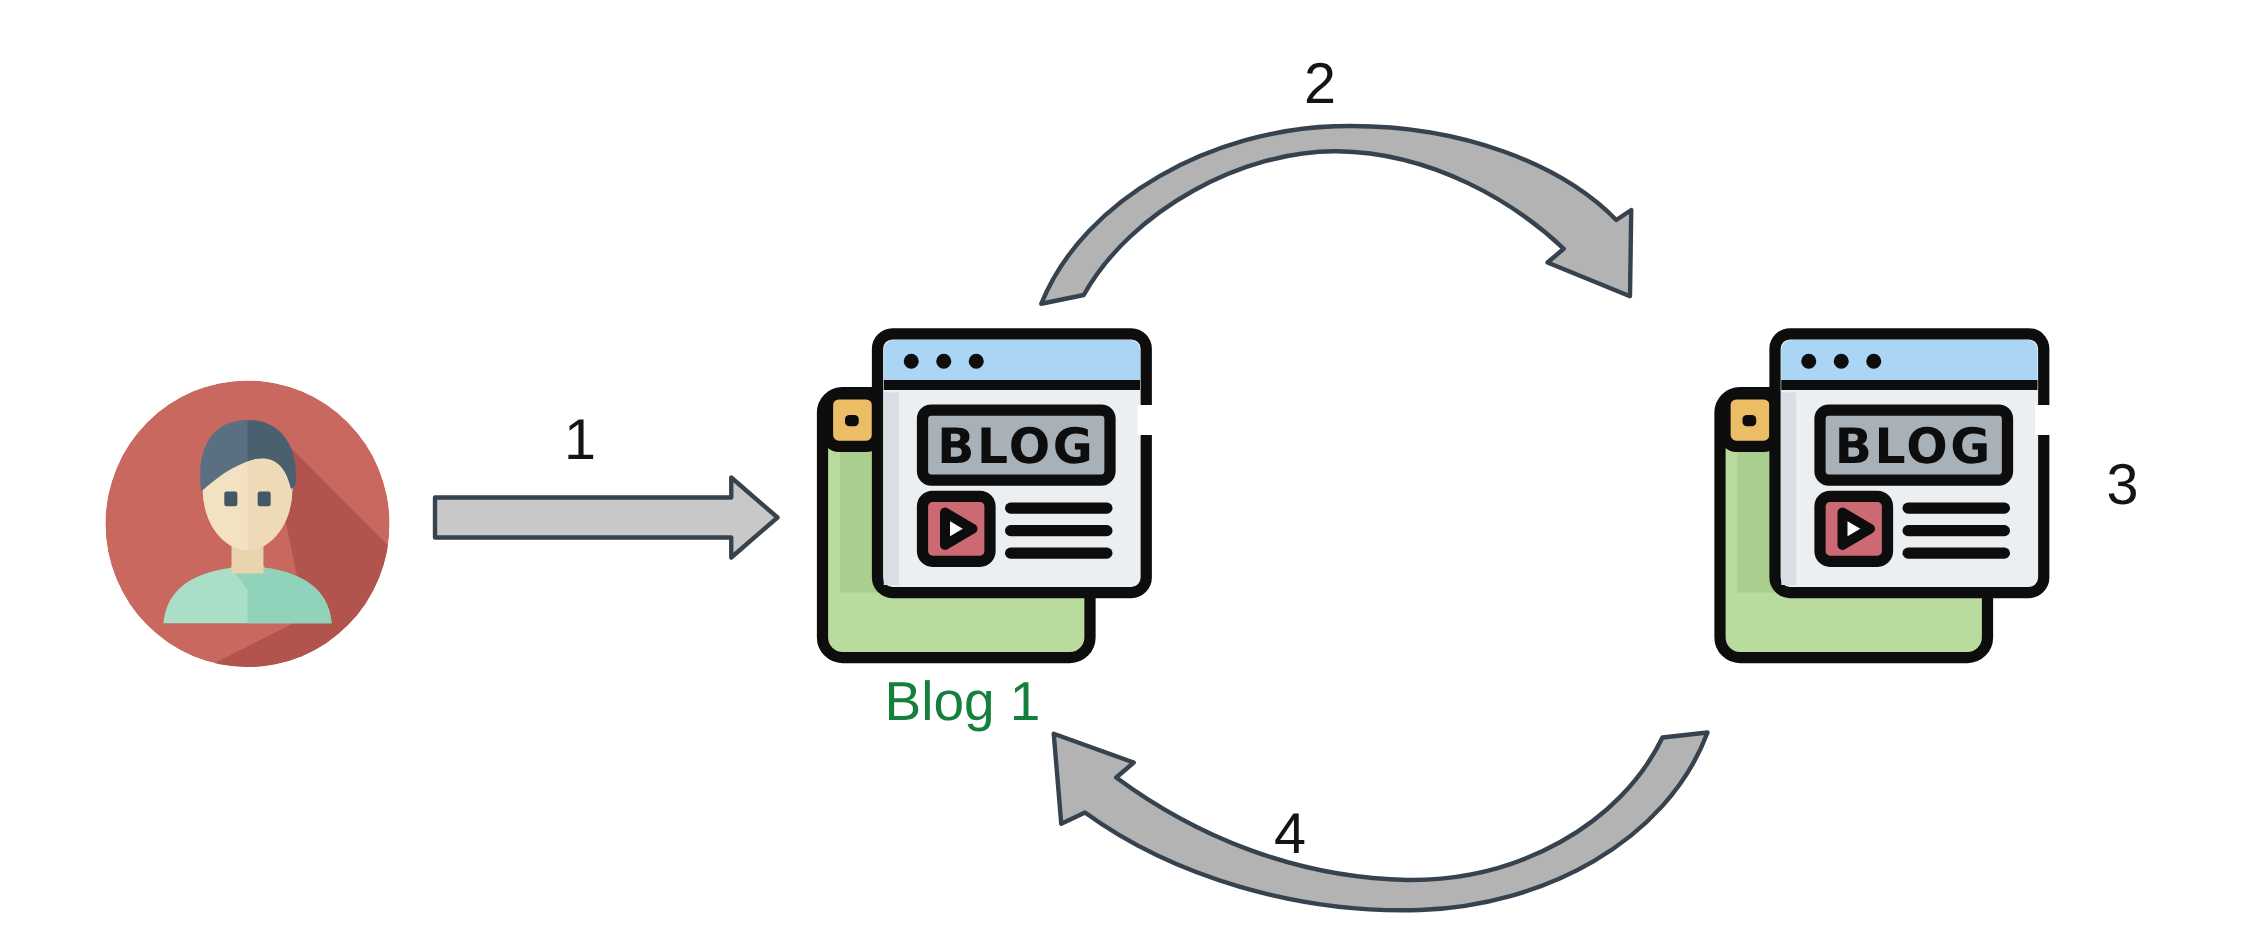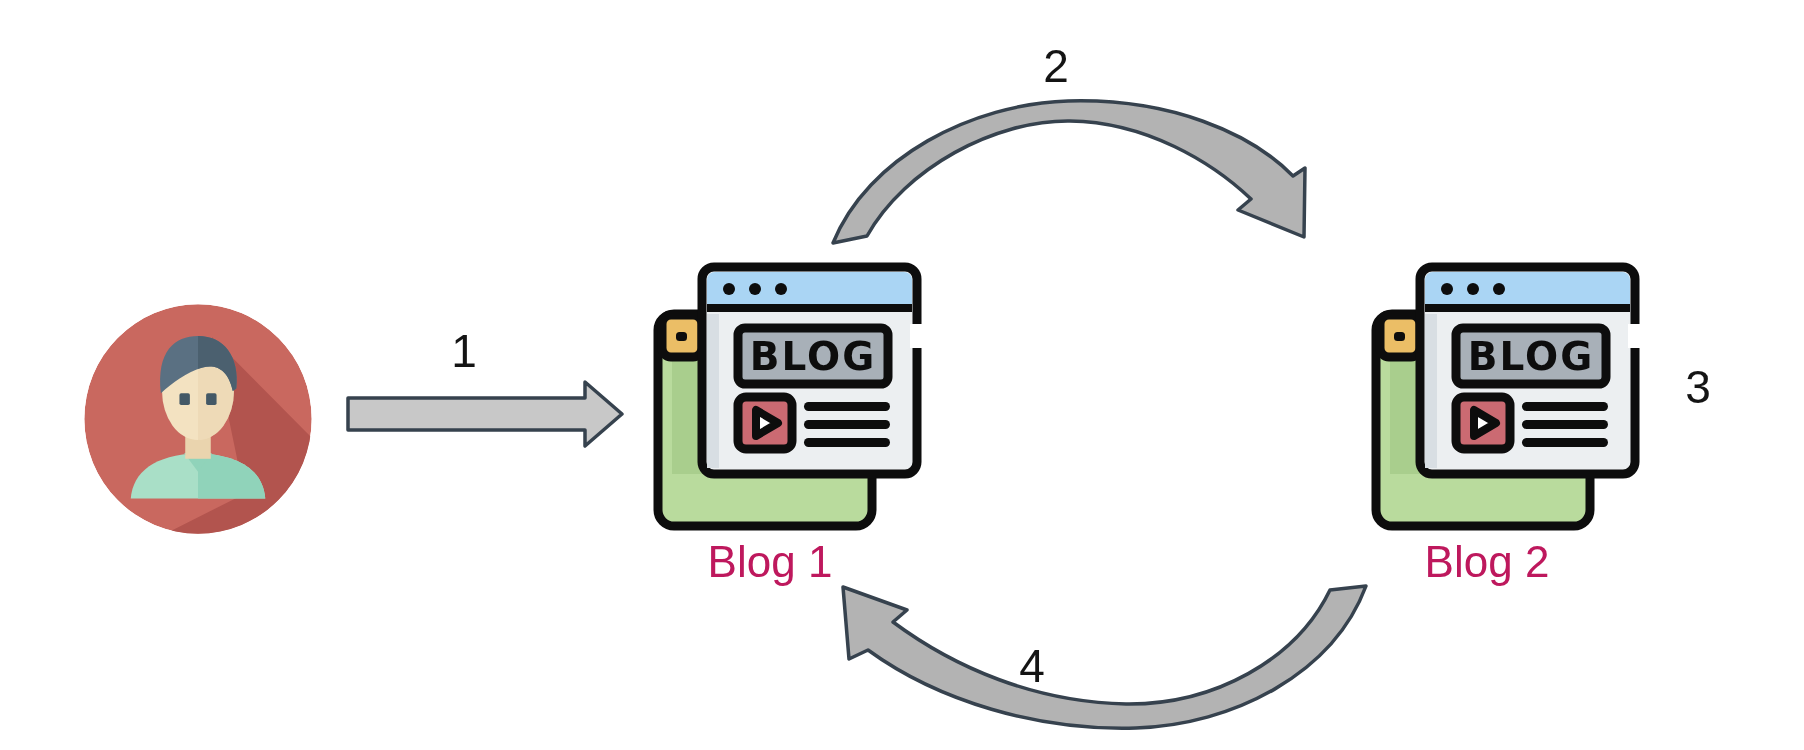--- a/index.html
+++ b/index.html
@@ -8,21 +8,21 @@
     font-family:"Liberation Sans", sans-serif;
   }
   .abs{position:absolute;}
   .num{
     position:absolute;width:60px;text-align:center;
     font-size:46px;line-height:50px;color:#141414;font-weight:400;
     font-family:"Liberation Sans", sans-serif;
   }
   .node-label{
     position:absolute;width:240px;text-align:center;
-    font-size:44px;line-height:50px;color:#be185d;font-weight:400;
+    font-size:44px;line-height:50px;color:#15803d;font-weight:400;
     font-family:"Liberation Sans", sans-serif;
   }
   svg{display:block;}
   .blog-badge-text{
     font-family:"DejaVu Sans","Liberation Sans",sans-serif;
     font-weight:bold;letter-spacing:2px;
   }
 </style>
 </head>
 <body>
@@ -125,20 +125,19 @@
       <rect x="88" y="135" width="54" height="52" rx="8" fill="#cb6a72" stroke="#0d0d0d" stroke-width="9"></rect>
       <path d="M 106 148 L 106 174 L 128 161 Z" fill="#ffffff" stroke="#0d0d0d" stroke-width="8" stroke-linejoin="round"></path>
       <rect x="154" y="140" width="86" height="9" rx="4.5" fill="#0d0d0d"></rect>
       <rect x="154" y="158" width="86" height="9" rx="4.5" fill="#0d0d0d"></rect>
       <rect x="154" y="176" width="86" height="9" rx="4.5" fill="#0d0d0d"></rect>
       <rect x="260" y="62" width="14" height="24" fill="#ffffff"></rect>
     </g>
   </svg>
 
   <div class="node-label" style="left:650px;top:537px;">Blog 1</div>
-  <div class="node-label" style="left:1367px;top:537px;">Blog 2</div>
 
   <div class="num" style="left:434px;top:326px;">1</div>
   <div class="num" style="left:1026px;top:41px;">2</div>
   <div class="num" style="left:1668px;top:362px;">3</div>
   <div class="num" style="left:1002px;top:641px;">4</div>
 
 </div>
 
 </body></html>

